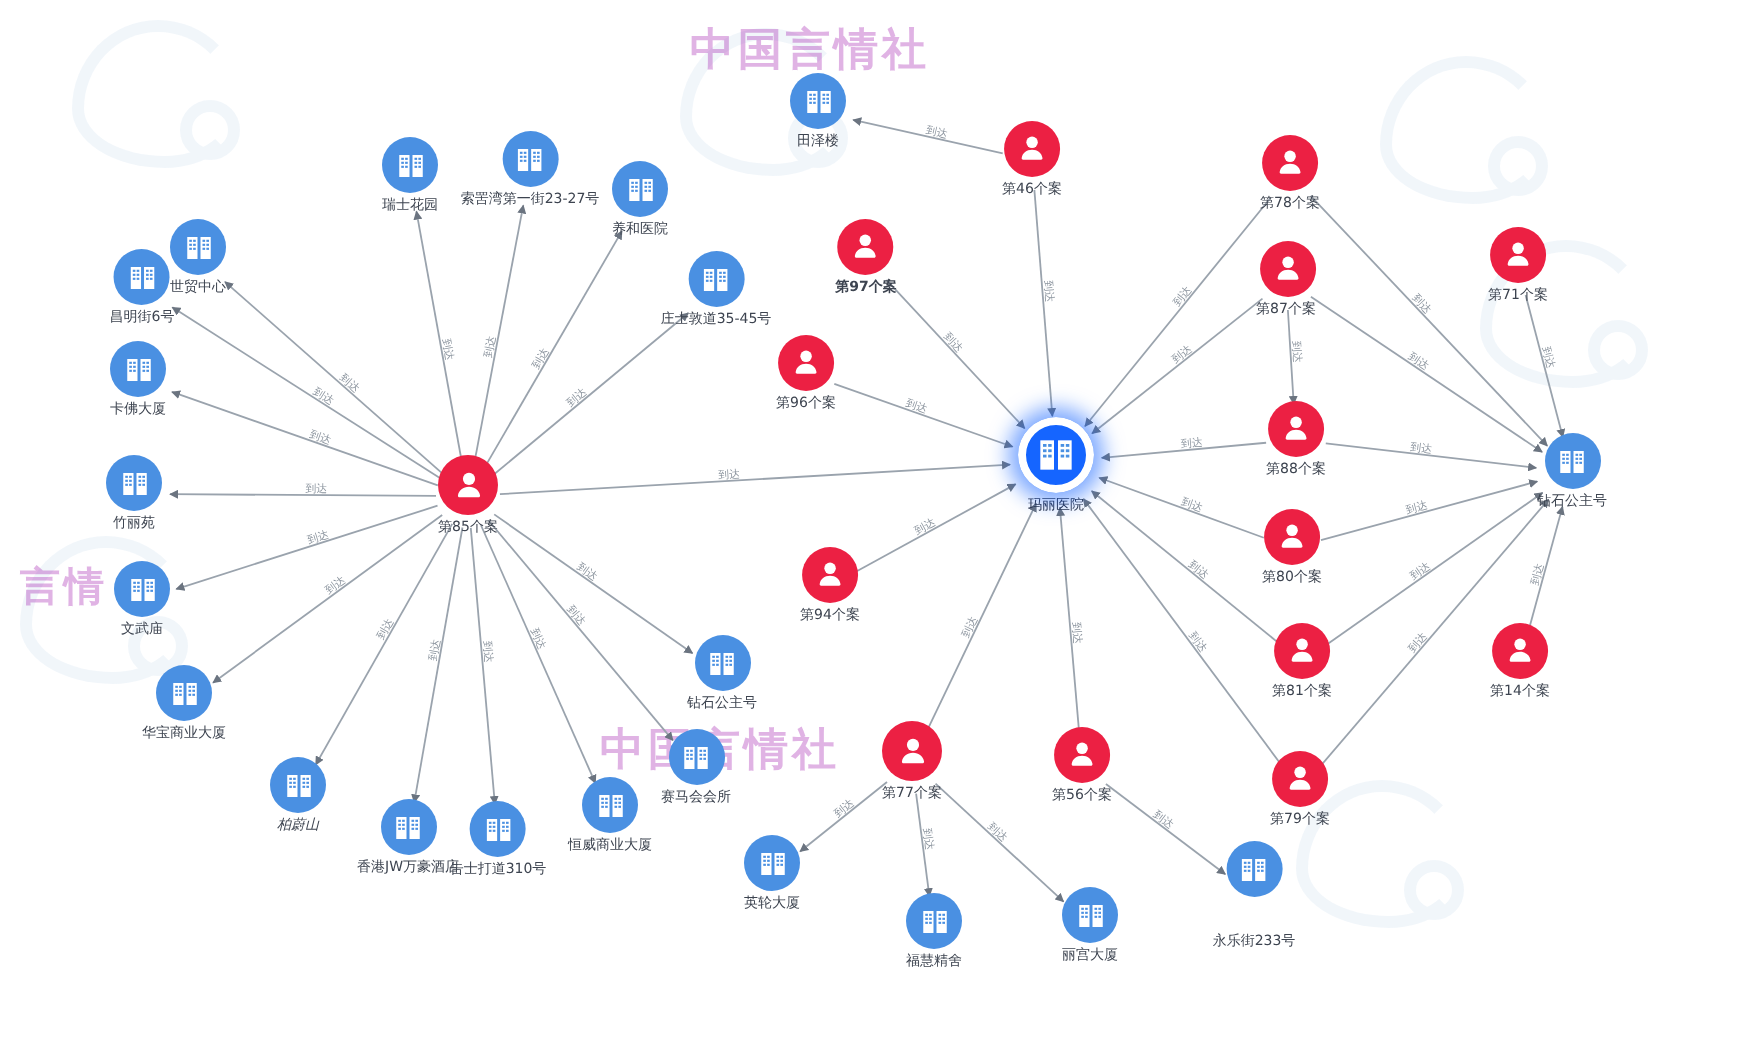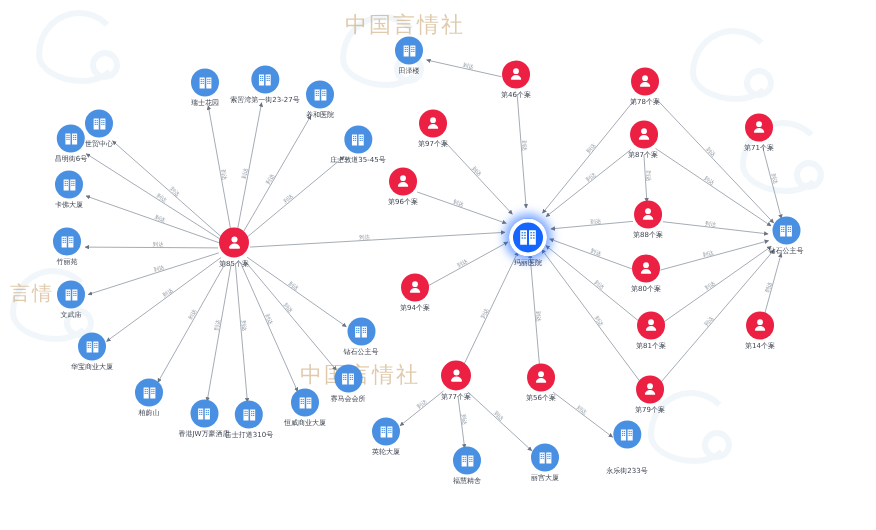--- a/index.html
+++ b/index.html
@@ -17,24 +17,24 @@
   }
   
   .watermark-layer {
     position: absolute;
     inset: 0;
     pointer-events: none;
     z-index: 0;
   }
   .wm {
     position: absolute;
-    color: #a16207;
+    color: #a21caf;
     opacity: 0.33;
     font-size: 21px;
-    font-weight: 400;
+    font-weight: 700;
     letter-spacing: 2px;
     white-space: nowrap;
     font-family: "DejaVu Sans", "Liberation Sans", sans-serif;
   }
   .wm-mark {
     position: absolute;
     width: 74px;
     height: 62px;
     border: 6px solid #d8e6f2;
     opacity: 0.35;
@@ -335,21 +335,21 @@
             <rect x="14.8" y="5.4" width="2.1" height="1.7" fill="#4a90e2"></rect>
             <rect x="17.9" y="5.4" width="2.1" height="1.7" fill="#4a90e2"></rect>
             <rect x="14.8" y="8.6" width="2.1" height="1.7" fill="#4a90e2"></rect>
             <rect x="17.9" y="8.6" width="2.1" height="1.7" fill="#4a90e2"></rect>
             <rect x="14.8" y="11.8" width="2.1" height="1.7" fill="#4a90e2"></rect>
             <rect x="17.9" y="11.8" width="2.1" height="1.7" fill="#4a90e2"></rect>
           </svg>
         </div>
         <div class="node-label">华宝商业大厦</div>
       </div>
-      <div class="node building" style="left: 149px; top: 398px;">
+      <div class="node building" style="left: 149px; top: 398px; font-style: italic;">
         <div class="node-circle" style="width: 28px; height: 28px;">
           <svg class="ico" width="15" height="15" viewBox="0 0 24 24" aria-hidden="true">
             <path fill="#ffffff" d="M2.6 3.2h8.2v17.6H2.6z"></path>
             <path fill="#ffffff" d="M13.2 3.2h8.2v17.6h-8.2z"></path>
             <rect x="4.2" y="5.4" width="2.1" height="1.7" fill="#4a90e2"></rect>
             <rect x="7.3" y="5.4" width="2.1" height="1.7" fill="#4a90e2"></rect>
             <rect x="4.2" y="8.6" width="2.1" height="1.7" fill="#4a90e2"></rect>
             <rect x="7.3" y="8.6" width="2.1" height="1.7" fill="#4a90e2"></rect>
             <rect x="4.2" y="11.8" width="2.1" height="1.7" fill="#4a90e2"></rect>
             <rect x="7.3" y="11.8" width="2.1" height="1.7" fill="#4a90e2"></rect>
@@ -584,21 +584,21 @@
       </div>
       <div class="node person" style="left: 516px; top: 80px;">
         <div class="node-circle" style="width: 28px; height: 28px;">
           <svg class="ico" width="16" height="16" viewBox="0 0 24 24" aria-hidden="true">
             <circle cx="12" cy="7" r="4.3" fill="#ffffff"></circle>
             <path fill="#ffffff" d="M12 12.6c-4.2 0-7.2 2.5-7.8 6.1-.1.7.4 1.3 1.1 1.3h13.4c.7 0 1.2-.6 1.1-1.3-.6-3.6-3.6-6.1-7.8-6.1z"></path>
           </svg>
         </div>
         <div class="node-label">第46个案</div>
       </div>
-      <div class="node person" style="left: 433px; top: 129px;">
+      <div class="node person" style="left: 433px; top: 129px; font-weight: bold;">
         <div class="node-circle" style="width: 28px; height: 28px;">
           <svg class="ico" width="16" height="16" viewBox="0 0 24 24" aria-hidden="true">
             <circle cx="12" cy="7" r="4.3" fill="#ffffff"></circle>
             <path fill="#ffffff" d="M12 12.6c-4.2 0-7.2 2.5-7.8 6.1-.1.7.4 1.3 1.1 1.3h13.4c.7 0 1.2-.6 1.1-1.3-.6-3.6-3.6-6.1-7.8-6.1z"></path>
           </svg>
         </div>
         <div class="node-label">第97个案</div>
       </div>
       <div class="node person" style="left: 403px; top: 187px;">
         <div class="node-circle" style="width: 28px; height: 28px;">
@@ -611,21 +611,21 @@
       </div>
       <div class="node person" style="left: 415px; top: 293px;">
         <div class="node-circle" style="width: 28px; height: 28px;">
           <svg class="ico" width="16" height="16" viewBox="0 0 24 24" aria-hidden="true">
             <circle cx="12" cy="7" r="4.3" fill="#ffffff"></circle>
             <path fill="#ffffff" d="M12 12.6c-4.2 0-7.2 2.5-7.8 6.1-.1.7.4 1.3 1.1 1.3h13.4c.7 0 1.2-.6 1.1-1.3-.6-3.6-3.6-6.1-7.8-6.1z"></path>
           </svg>
         </div>
         <div class="node-label">第94个案</div>
       </div>
-      <div class="node center building" style="left: 528px; top: 243px; align-items: center;">
+      <div class="node center building" style="left: 528px; top: 233px; align-items: center;">
         <div class="node-circle" style="width: 38px; height: 38px;">
           <svg class="ico" width="20" height="20" viewBox="0 0 24 24" aria-hidden="true">
             <path fill="#ffffff" d="M2.6 3.2h8.2v17.6H2.6z"></path>
             <path fill="#ffffff" d="M13.2 3.2h8.2v17.6h-8.2z"></path>
             <rect x="4.2" y="5.4" width="2.1" height="1.7" fill="#4a90e2"></rect>
             <rect x="7.3" y="5.4" width="2.1" height="1.7" fill="#4a90e2"></rect>
             <rect x="4.2" y="8.6" width="2.1" height="1.7" fill="#4a90e2"></rect>
             <rect x="7.3" y="8.6" width="2.1" height="1.7" fill="#4a90e2"></rect>
             <rect x="4.2" y="11.8" width="2.1" height="1.7" fill="#4a90e2"></rect>
             <rect x="7.3" y="11.8" width="2.1" height="1.7" fill="#4a90e2"></rect>

